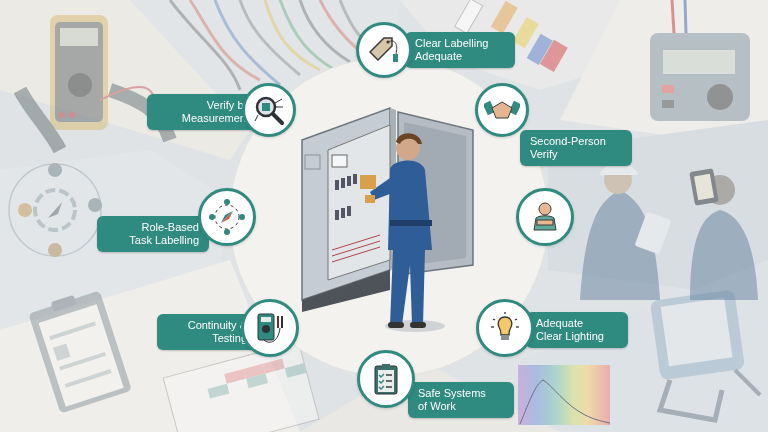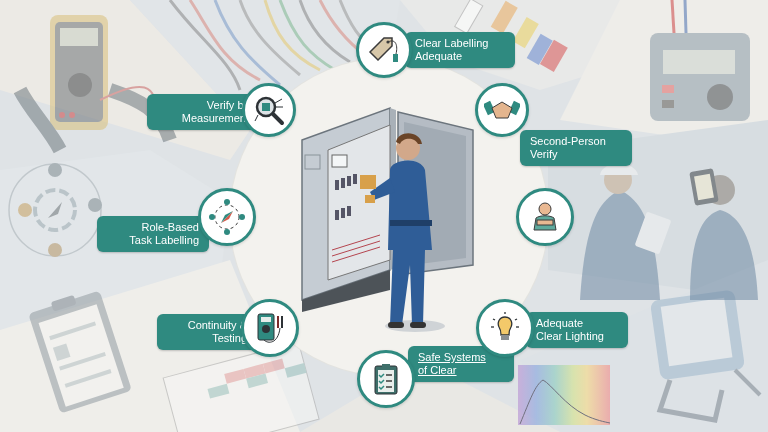--- a/index.html
+++ b/index.html
@@ -304,19 +304,19 @@
             <path d="M8,19 l2,2 l3,-3"></path>
             <path d="M8,25 l2,2 l3,-3"></path>
           </g>
           <g stroke="#3b3b3b" stroke-width="1.5">
             <line x1="15" y1="13" x2="21" y2="13"></line>
             <line x1="15" y1="19" x2="21" y2="19"></line>
             <line x1="15" y1="25" x2="21" y2="25"></line>
           </g>
         </svg>
     </div>
-    <div class="pill left" style="left:408px;top:346px;width:106px;text-decoration:underline;">
+    <div class="pill left" style="left:408px;top:382px;width:106px;">
       <div>Safe Systems</div>
-      <div>of Clear</div>
+      <div>of Work</div>
     </div>
   </div>
 
 </div>
 
 </body></html>

